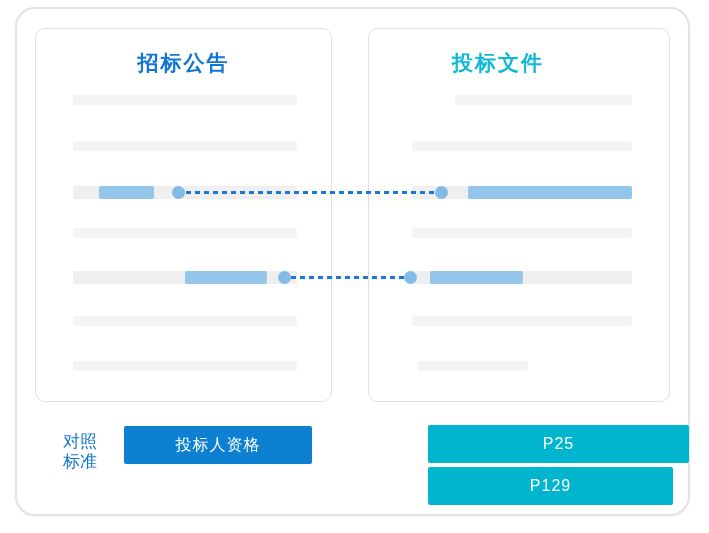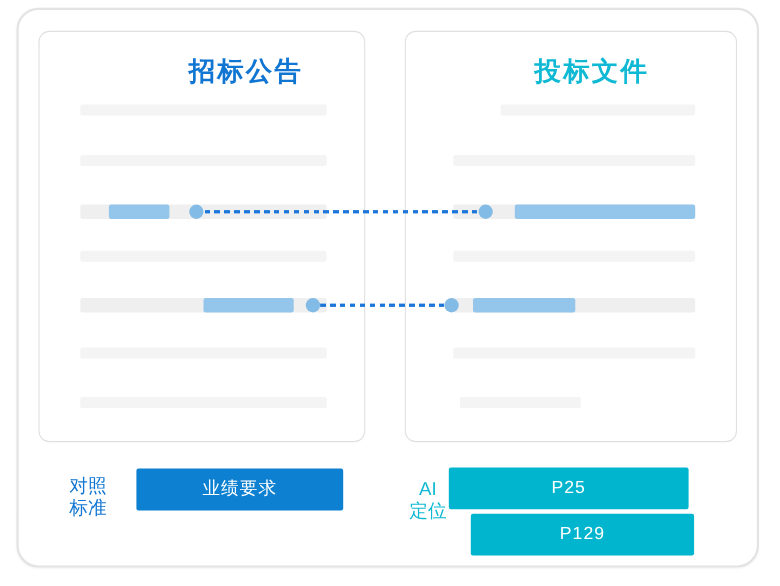--- a/index.html
+++ b/index.html
@@ -4,21 +4,21 @@
 <style>
   html,body{margin:0;padding:0;background:#ffffff;}
   body{font-family:"Liberation Sans","DejaVu Sans",sans-serif;}
   .stage{position:relative;width:709px;height:533px;background:#ffffff;overflow:hidden;}
   .outer-card{position:absolute;left:15px;top:7px;width:675px;height:509px;border:2px solid #e3e3e3;
               border-radius:20px;box-sizing:border-box;box-shadow:0 1px 2px rgba(0,0,0,0.04);background:#ffffff;}
   .doc{position:absolute;top:28px;height:374px;border:1.5px solid #e0e0e0;border-radius:10px;
        background:#ffffff;box-sizing:border-box;}
   .doc-left{left:35px;width:297px;}
   .doc-right{left:368px;width:302px;}
-  .doc-title{position:absolute;top:49px;font-size:24px;font-weight:bold;text-align:center;letter-spacing:2px;z-index:1;padding-left:40px;}
+  .doc-title{position:absolute;top:49px;font-size:21px;font-weight:bold;text-align:center;letter-spacing:2px;z-index:1;}
   .title-left{left:35px;width:297px;color:#1176d2;}
   .title-right{left:368px;width:260px;color:#0fb9d4;}
   .ln{position:absolute;height:10px;background:#f4f4f4;border-radius:2px;z-index:1;}
   .track{position:absolute;height:13px;background:#efefef;border-radius:2px;z-index:1;}
   .hl{position:absolute;height:13px;background:#94c6eb;border-radius:2px;z-index:2;}
   .dash{position:absolute;height:3px;z-index:3;
         background:repeating-linear-gradient(to right,#1c76d9 0 5px,transparent 5px 9px);}
   .dot{position:absolute;width:13px;height:13px;border-radius:50%;background:#82bbe6;z-index:4;}
   .foot-label{position:absolute;font-weight:normal;font-size:17px;line-height:20px;text-align:center;z-index:1;}
   .lbl-blue{color:#1176d2;}
@@ -64,21 +64,17 @@
 
   <div class="dot" style="left:171.5px;top:186px"></div>
   <div class="dot" style="left:434.5px;top:186px"></div>
   <div class="dot" style="left:277.5px;top:271px"></div>
   <div class="dot" style="left:403.5px;top:271px"></div>
 
   <div class="foot-label lbl-blue" style="left:46px;top:432px;width:68px">
     <div>对照</div>
     <div>标准</div>
   </div>
-  <div class="btn btn-blue" style="left:124px;top:426px;width:188px">业绩要求</div>
+  <div class="btn btn-blue" style="left:124px;top:426px;width:188px">投标人资格</div>
 
-  <div class="foot-label lbl-teal" style="left:360px;top:435px;width:58px">
-    <div>AI</div>
-    <div>定位</div>
-  </div>
-  <div class="btn btn-teal" style="left:408px;top:425px;width:218px">P25</div>
-  <div class="btn btn-teal" style="left:428px;top:467px;width:203px">P129</div>
+  <div class="btn btn-teal" style="left:428px;top:425px;width:261px">P25</div>
+  <div class="btn btn-teal" style="left:428px;top:467px;width:245px">P129</div>
 </div>
 
 </body></html>

